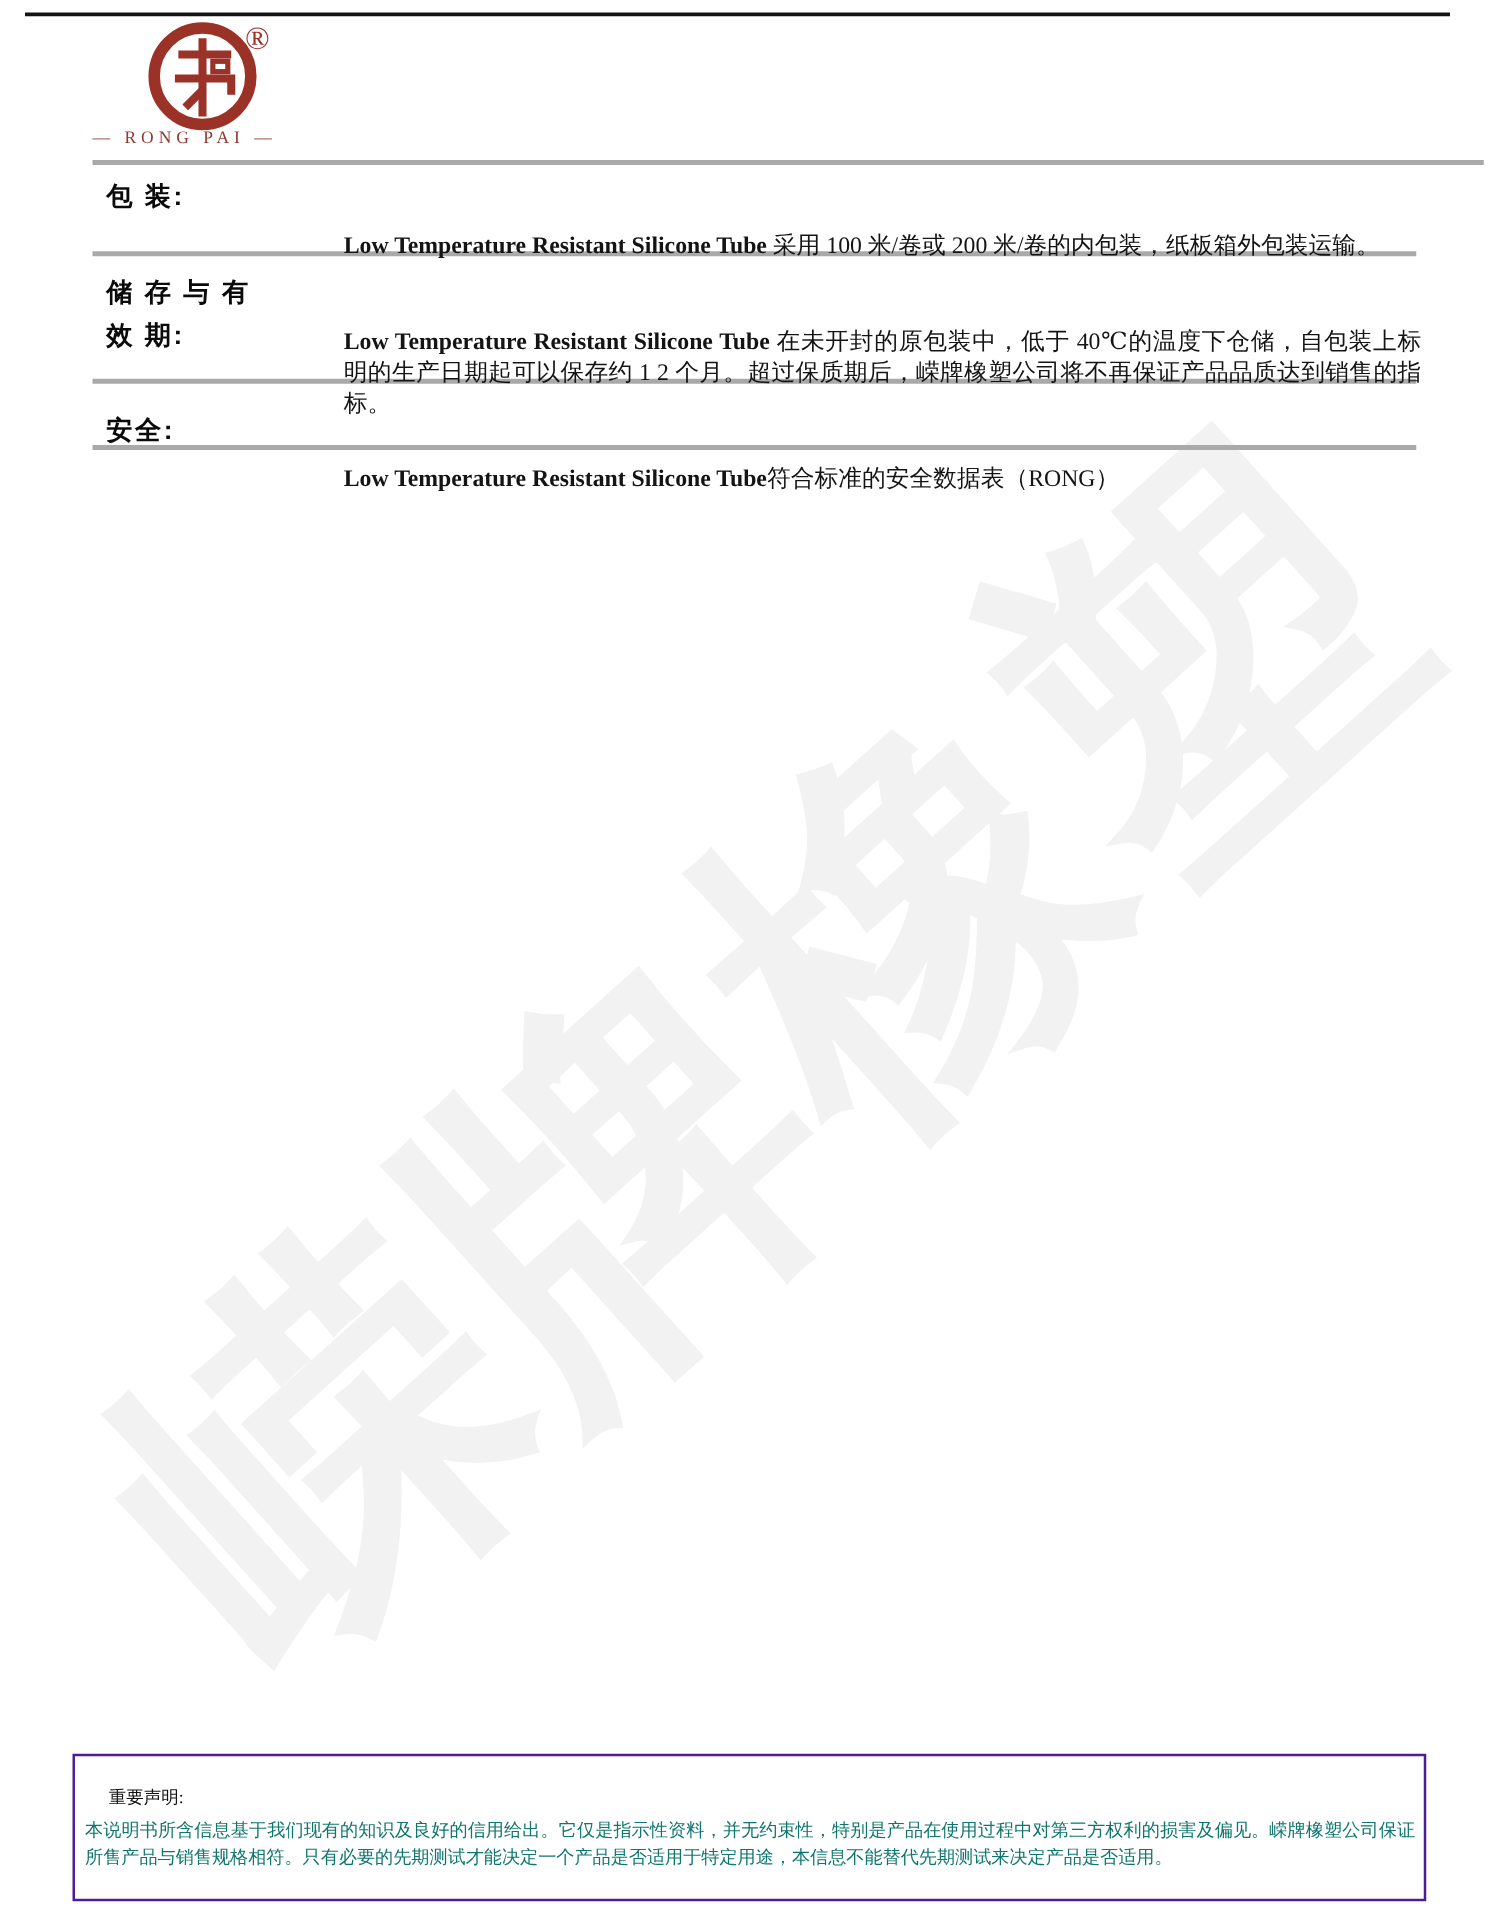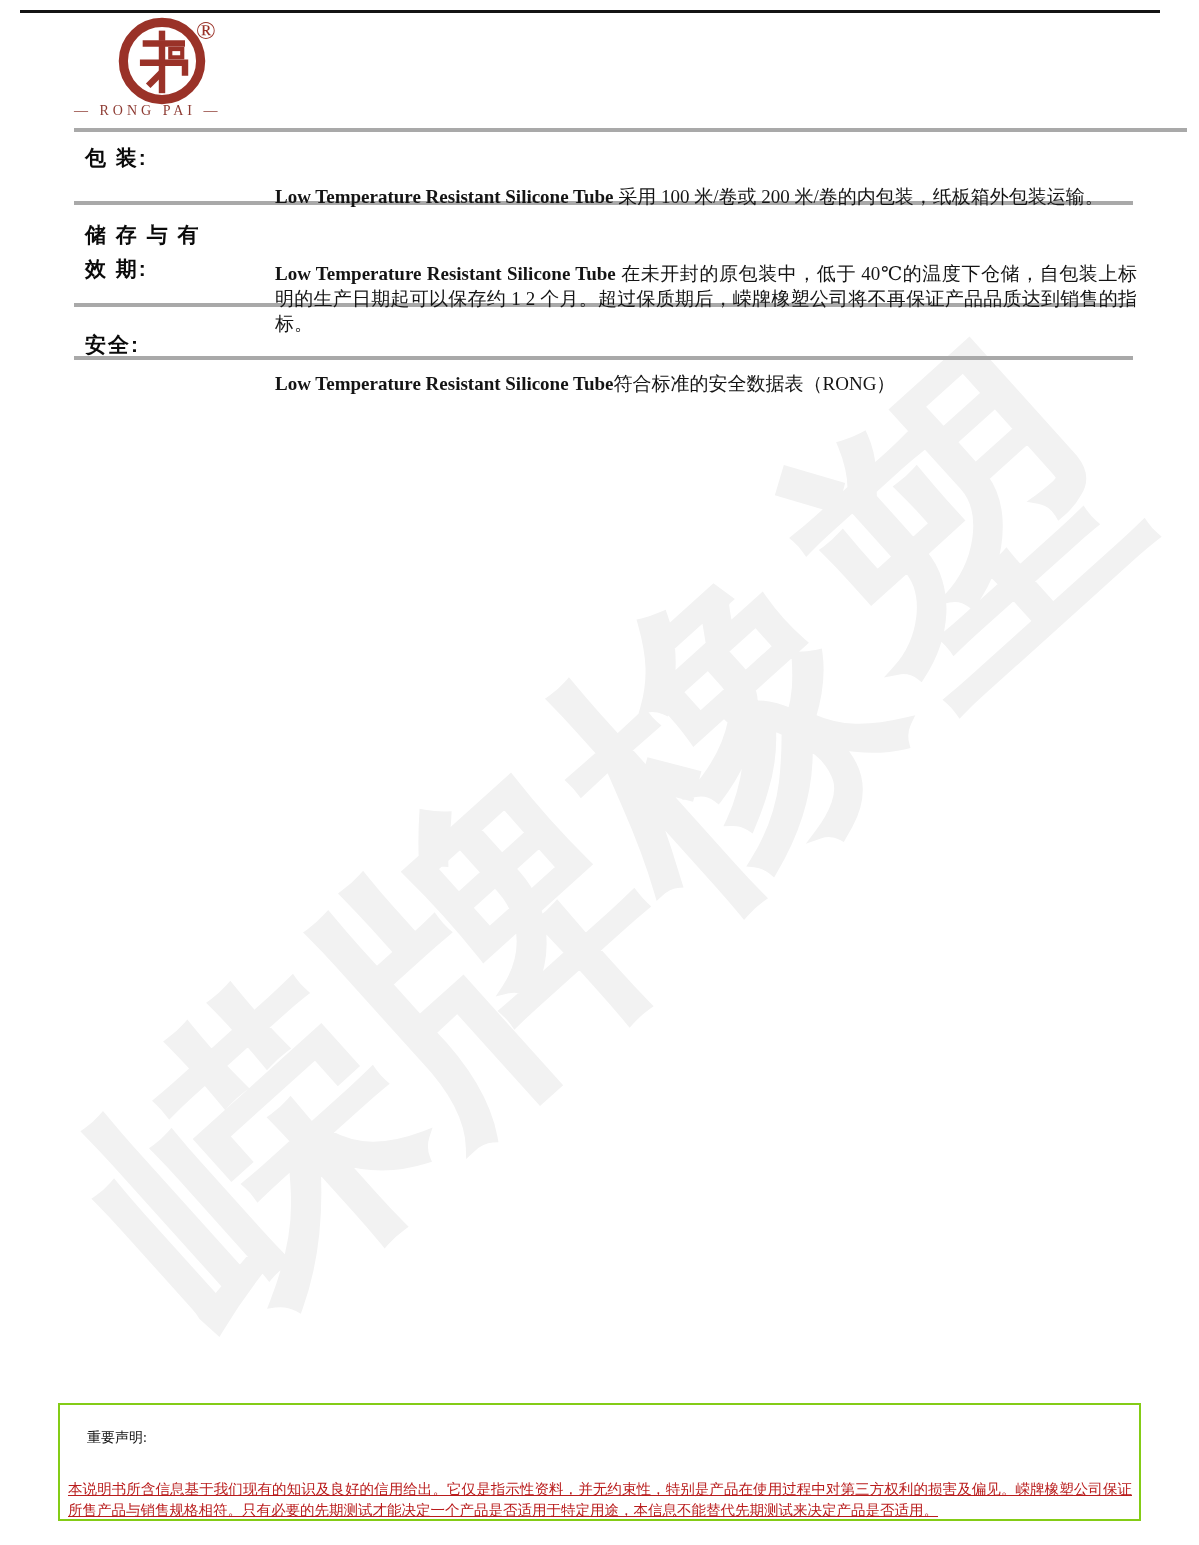--- a/index.html
+++ b/index.html
@@ -65,33 +65,32 @@
     font-size: 310px; font-weight: bold;
     color: #f2f2f2; white-space: nowrap;
     z-index: 0; letter-spacing: 4px;
     font-family: "Liberation Serif", serif;
   }
 
   
   .footer-box {
     position: absolute; left: 58px; top: 1403px;
     width: 1079px; height: 114px;
-    border: 2px solid #84cc16;
+    border: 2px solid #4c1d95;
     z-index: 2; background: transparent;
   }
   .footer-title {
     position: absolute; left: 27px; top: 24px;
     font-size: 14px; color: #111;
   }
   .footer-body {
-    position: absolute; left: 8px; top: 74px;
+    position: absolute; left: 8px; top: 50px;
     width: 1064px;
-    font-size: 14.5px; line-height: 21px; color: #b91c1c;
+    font-size: 14.5px; line-height: 21px; color: #0f766e;
     text-align: justify;
-    text-decoration: underline;
   }
 </style>
 </head>
 <body>
 
 <div class="page">
 
   <div class="top-rule"></div>
 
   <div class="watermark">嵘牌橡塑</div>

